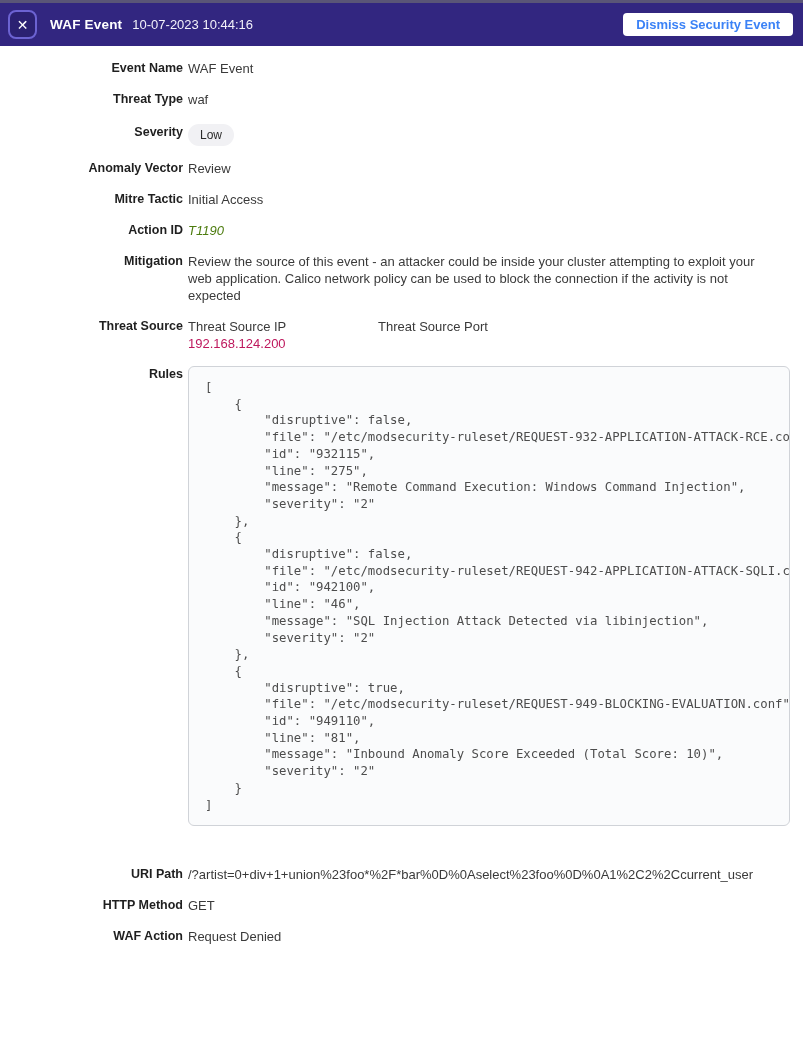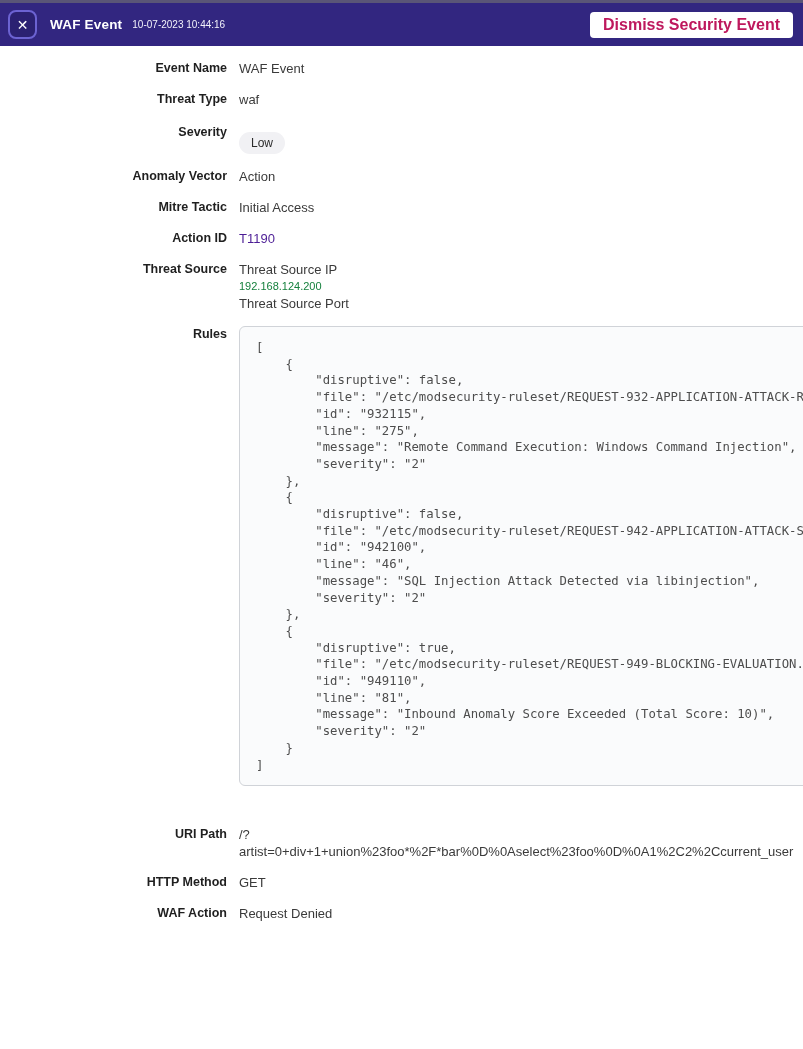--- a/index.html
+++ b/index.html
@@ -30,43 +30,42 @@
   }
   .hdr-title {
     color: #ffffff;
     font-weight: bold;
     font-size: 13.5px;
     margin-left: 13px;
     letter-spacing: .2px;
   }
   .hdr-time {
     color: #f2f1fa;
-    font-size: 10px;
+    font-size: 13px;
     margin-left: 10px;
   }
   .dismiss-btn {
     margin-left: auto;
     margin-right: 2px;
     background: #ffffff;
-    color: #be185d;
+    color: #3b82f6;
     font-family: "Liberation Sans", sans-serif;
     font-weight: bold;
-    font-size: 16px;
+    font-size: 13px;
     padding: 4px 13px;
     border: none;
     border-radius: 4px;
     cursor: pointer;
   }
   .content { padding-top: 14px; }
   .row {
     display: grid;
     grid-template-columns: 183px 1fr;
-    column-gap: 12px;
+    column-gap: 5px;
     margin-bottom: 14px;
-    padding-left: 44px;
   }
   .row .label {
     text-align: right;
     font-weight: bold;
     color: #1f1f1f;
     font-size: 12.5px;
     line-height: 17px;
   }
   .row .value {
     color: #3a3a3a;
@@ -77,31 +76,31 @@
   .row .value.no-pad { padding-right: 0; }
   .row-severity { margin-top: 16px; }
   .severity-badge {
     display: inline-block;
     background: #f1f1f4;
     border-radius: 12px;
     padding: 3px 12px;
     font-size: 12px;
     color: #2b2b2b;
     line-height: 16px;
-    margin-top: 8px;
   }
   .link {
-    color: #4c1d95;
+    color: #4d7c0f;
     text-decoration: none;
     cursor: pointer;
-  }
-  .subcols { display: flex; flex-direction: column; }
+    font-style: italic;
+  }
+  .subcols { display: flex; }
   .subcol { width: 190px; flex: 0 0 auto; }
   .subcol .sub-label { color: #3a3a3a; font-size: 13px; line-height: 17px; }
-  .subcol .sub-value { color: #15803d; font-size: 11px; line-height: 17px; }
+  .subcol .sub-value { color: #be185d; font-size: 13px; line-height: 17px; }
   .code-block {
     width: 602px;
     height: 460px;
     background: #fafbfc;
     border: 1px solid #d0d3d8;
     border-radius: 6px;
     padding: 12px 16px;
     font-family: "DejaVu Sans Mono", monospace;
     font-size: 12.3px;
     line-height: 16.7px;
@@ -140,35 +139,39 @@
   <div class="row row-severity">
     <div class="label">Severity</div>
     <div class="value no-pad">
       <span class="severity-badge">Low</span>
     </div>
   </div>
 
 
   <div class="row">
     <div class="label">Anomaly Vector</div>
-    <div class="value">Action</div>
+    <div class="value">Review</div>
   </div>
 
   <div class="row">
     <div class="label">Mitre Tactic</div>
     <div class="value">Initial Access</div>
   </div>
 
   <div class="row">
     <div class="label">Action ID</div>
     <div class="value">
       <a class="link">T1190</a>
     </div>
   </div>
 
+  <div class="row">
+    <div class="label">Mitigation</div>
+    <div class="value">Review the source of this event - an attacker could be inside your cluster attempting to exploit your web application. Calico network policy can be used to block the connection if the activity is not expected</div>
+  </div>
 
   <div class="row">
     <div class="label">Threat Source</div>
     <div class="value no-pad subcols">
       <div class="subcol">
         <div class="sub-label">Threat Source IP</div>
         <div class="sub-value">192.168.124.200</div>
       </div>
       <div class="subcol">
         <div class="sub-label">Threat Source Port</div>

